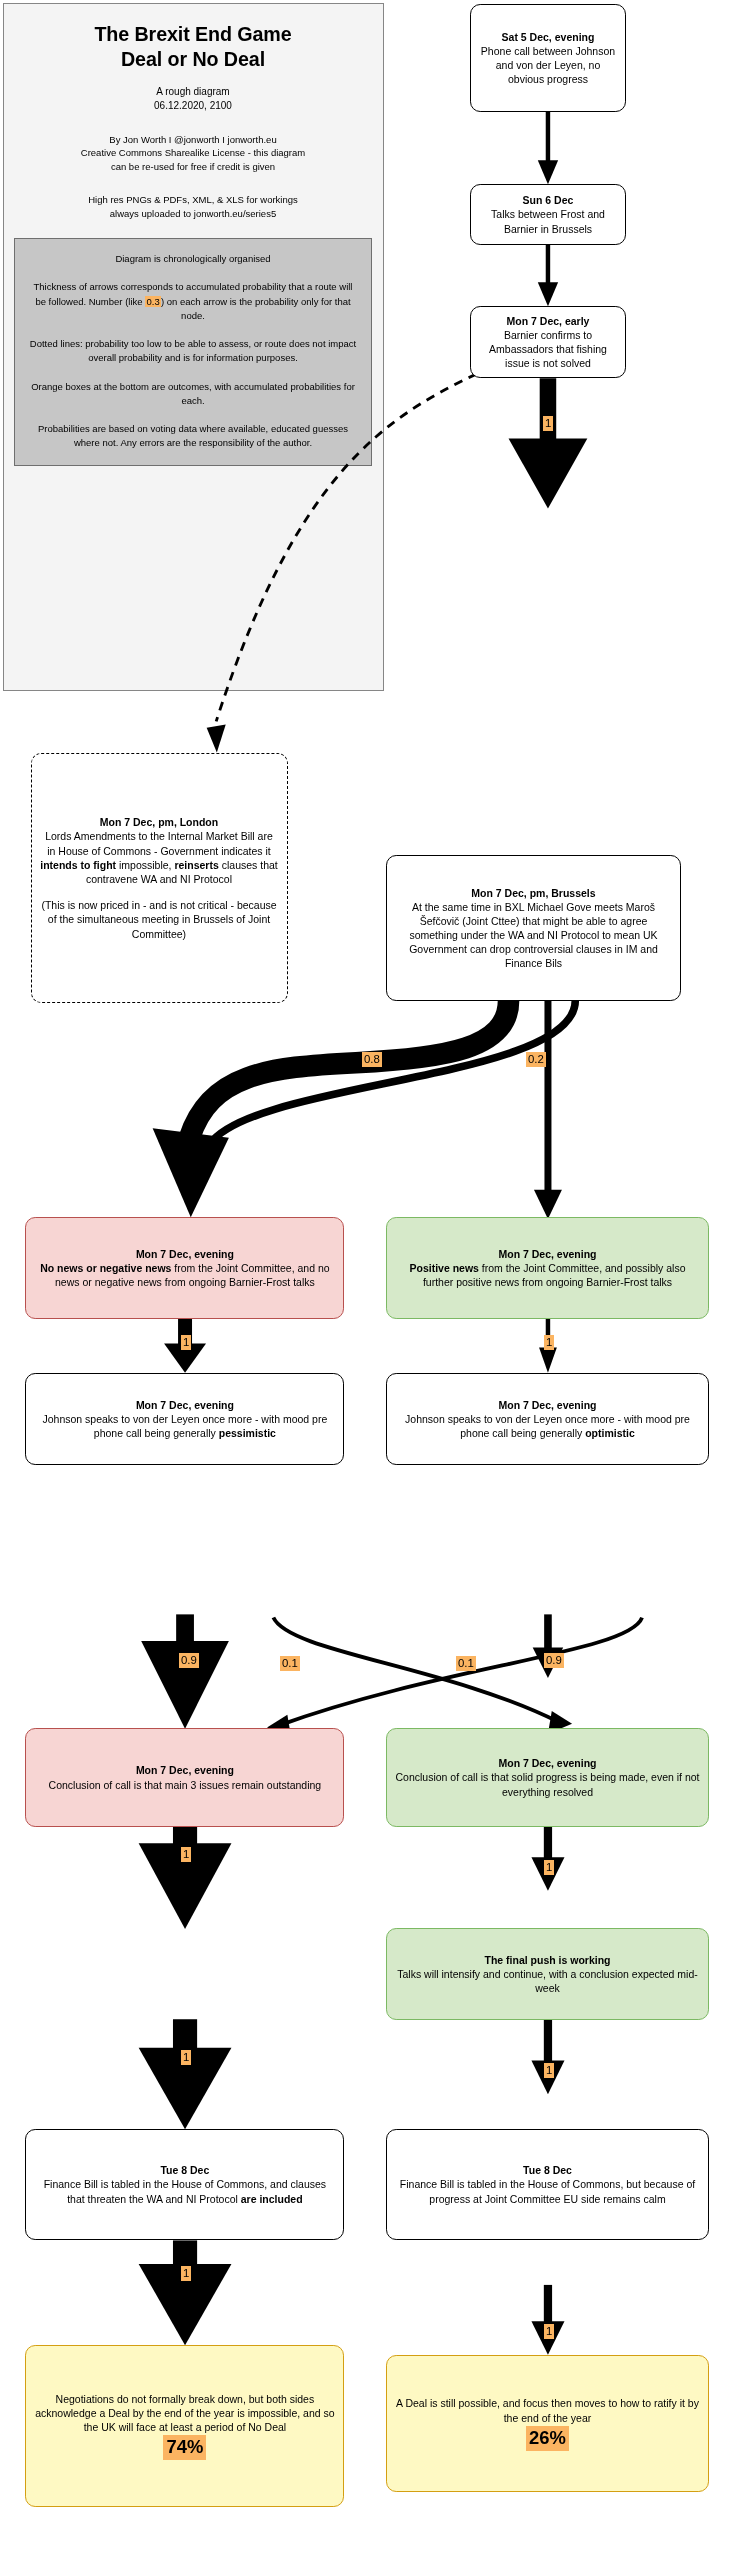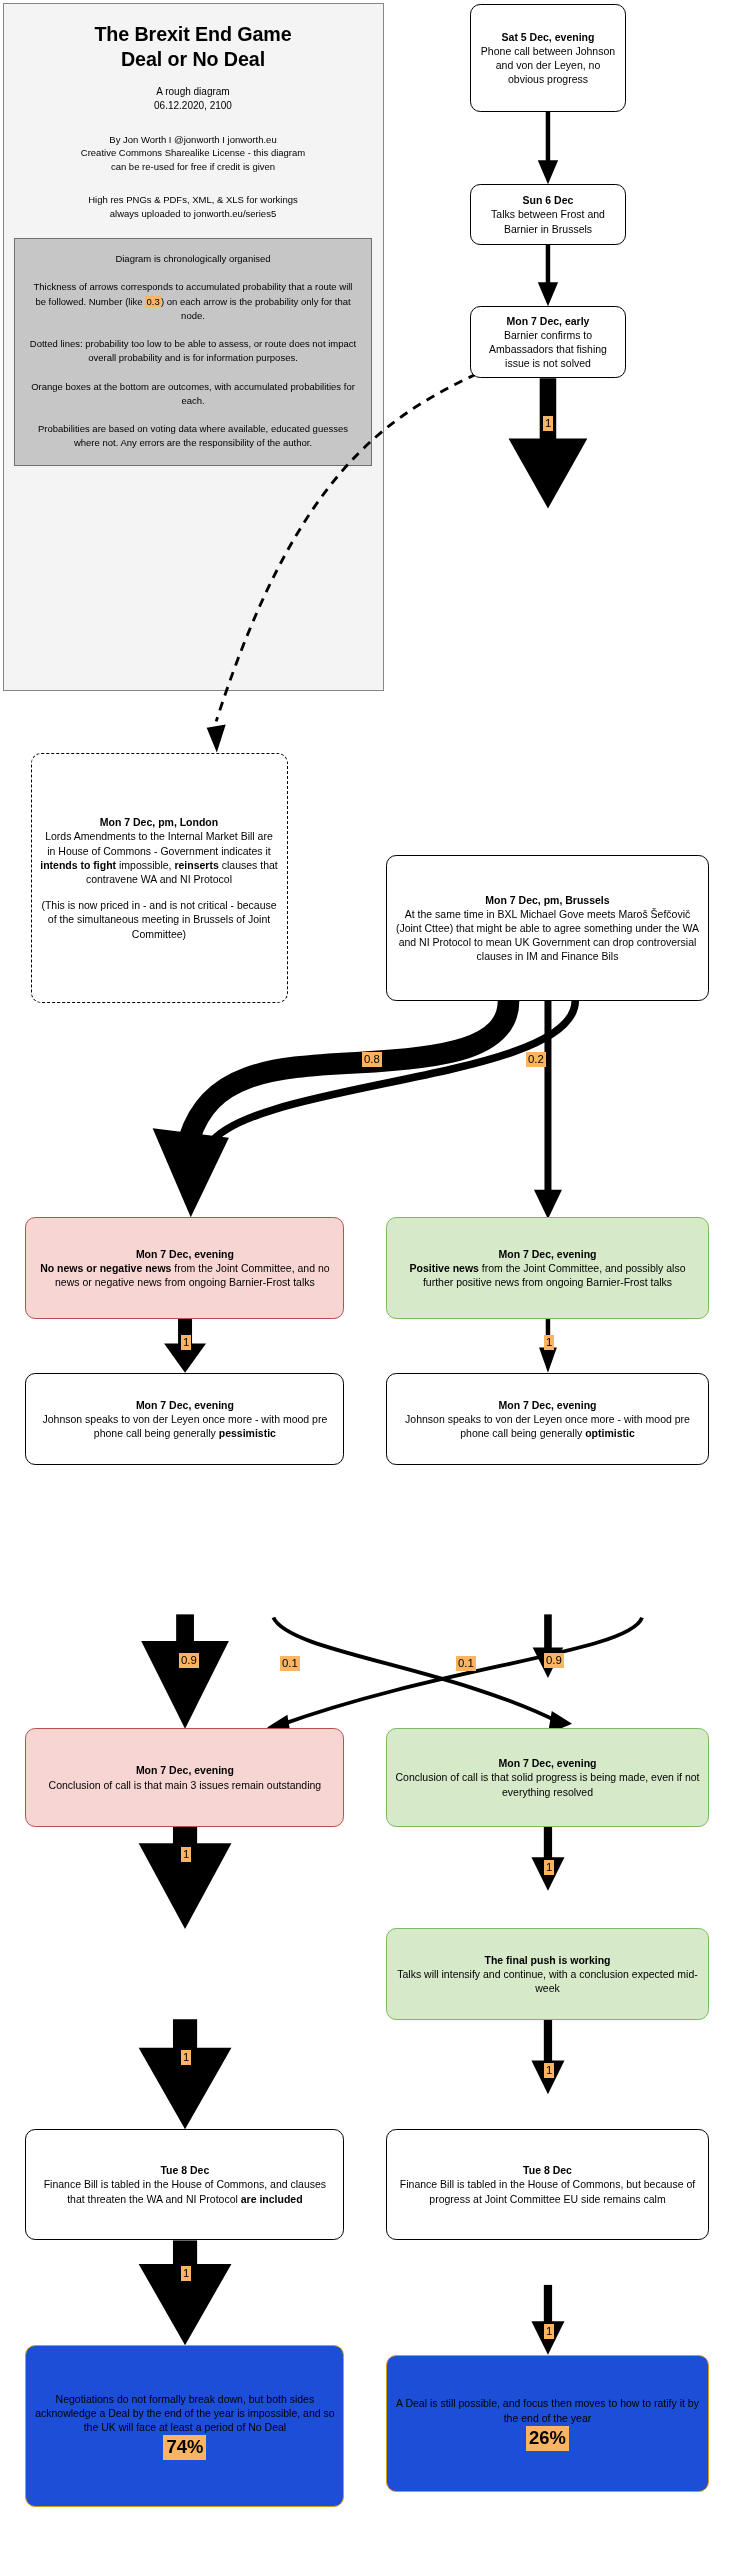--- a/index.html
+++ b/index.html
@@ -34,21 +34,21 @@
     border:1.4px solid #000;border-radius:10.2px;background:#fff;
     text-align:center;font-size:10.5px;line-height:1.34;
     padding:6.4px 8.3px;display:flex;flex-direction:column;justify-content:center;
     z-index:5;
   }
   .node .hdr{font-weight:bold;}
   .node b{font-weight:bold;}
   .node.dashed{border-style:dashed;border-width:1.5px;}
   .node.pink{background:#f7d5d3;border-color:#b8504e;}
   .node.green{background:#d6e9c9;border-color:#7cb963;}
-  .node.orange{background:#1d4ed8;border-color:#d49f12;}
+  .node.orange{background:#fef9c3;border-color:#d49f12;}
   .pct{font-size:18.4px;font-weight:bold;background:#fbb461;padding:0 3.2px;display:inline-block;margin-top:1.3px;}
 
   
   #arrows{position:absolute;left:0;top:0;width:733px;height:2576px;z-index:1;}
 
   
   .chip{
     position:absolute;background:#fbb461;color:#000;
     font-size:11.4px;line-height:1.05;padding:1.9px 1.9px 1.3px 1.9px;
     z-index:9;text-align:center;font-family:"Liberation Sans",sans-serif;
@@ -185,21 +185,21 @@
     <div class="hdr">Mon 7 Dec, early</div>
     <div>Barnier confirms to Ambassadors that fishing issue is not solved</div>
   </div>
 
   <div class="abs node dashed" style="left:30.5px;top:753px;width:257px;height:250px;">
     <div class="hdr">Mon 7 Dec, pm, London</div>
     <div><span>Lords Amendments to the Internal Market Bill are in House of Commons - Government indicates it </span><b>intends to fight</b><span> impossible, </span><b>reinserts</b><span> clauses that contravene WA and NI Protocol</span></div>
     <div style="margin-top:12.7px;">(This is now priced in - and is not critical - because of the simultaneous meeting in Brussels of Joint Committee)</div>
   </div>
 
-  <div class="abs node" style="left:386px;top:855px;width:323px;height:146px;">
+  <div class="abs node" style="left:386px;top:855px;width:295px;height:146px;">
     <div class="hdr">Mon 7 Dec, pm, Brussels</div>
     <div>At the same time in BXL Michael Gove meets Maroš Šefčovič (Joint Cttee) that might be able to agree something under the WA and NI Protocol to mean UK Government can drop controversial clauses in IM and Finance Bils</div>
   </div>
 
   <div class="abs node pink" style="left:25.4px;top:1217px;width:319px;height:102px;">
     <div class="hdr">Mon 7 Dec, evening</div>
     <div><b>No news or negative news</b><span> from the Joint Committee, and no news or negative news from ongoing Barnier-Frost talks</span></div>
   </div>
 
   <div class="abs node green" style="left:386px;top:1217px;width:323px;height:102px;">

